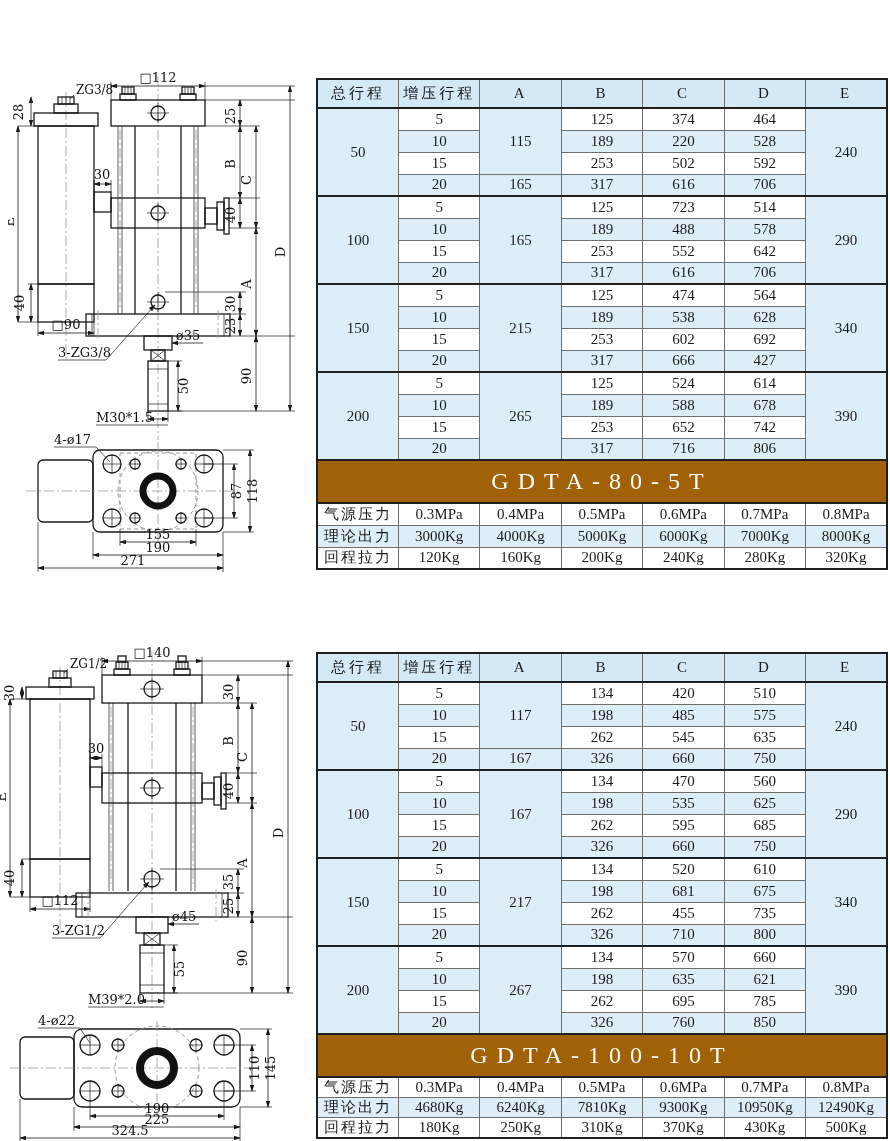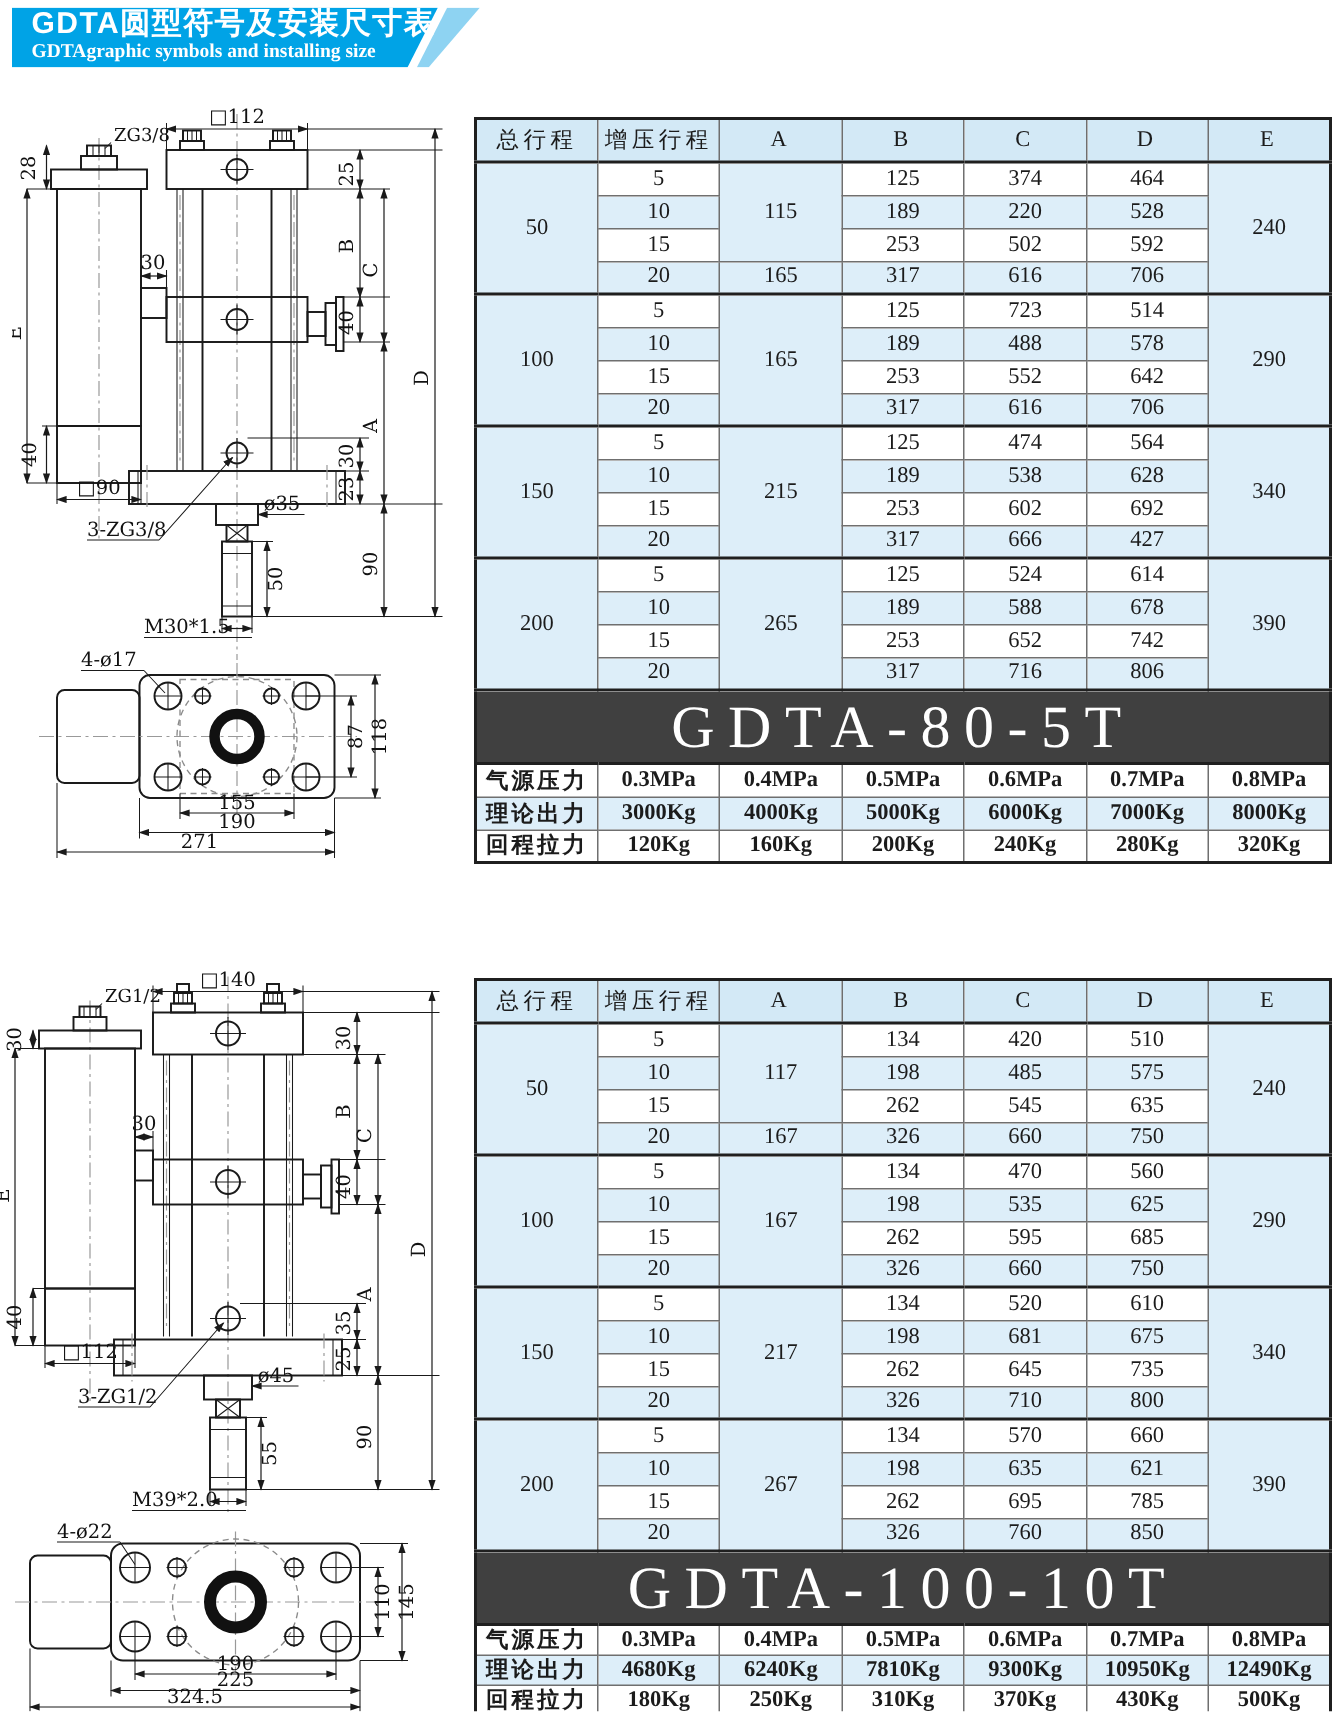--- a/index.html
+++ b/index.html
@@ -22,50 +22,42 @@
   #t0{top:78px;} #t1{top:652px;}
   table.dim-table{border-collapse:collapse;table-layout:fixed;width:572px;
       font-size:15px;color:#1b1b1b;border:2px solid #1f1f1f;background:#fff;}
   table.dim-table th,table.dim-table td{border:1px solid #6f6f6f;text-align:center;
       padding:0;overflow:hidden;white-space:nowrap;}
   table.dim-table th{background:#d3e9f6;font-weight:normal;letter-spacing:3px;height:27px;}
   table.dim-table tbody tr{height:22px;}
   tr.alt td{background:#ddeef9;}
   td.merged{background:#ddeef9;}
   tr.grp td{border-top:2px solid #1f1f1f;}
-  td.banner{background:#404040;color:#ffffff;font-size:40px;letter-spacing:9px;
+  td.banner{background:#a16207;color:#ffffff;font-size:24px;letter-spacing:9px;
             height:41px;border:1px solid #1f1f1f;}
   tr.banner-row{height:43px;}
-  tr.spec{height:26px;font-weight:bold;} #t1 tr.spec{height:20px;}
+  tr.spec{height:26px;} #t1 tr.spec{height:20px;}
   td.spec-label{letter-spacing:2px;}
 
   
   .drw{position:absolute;}
   #d0{left:8px;top:70px;} #d1{left:0px;top:645px;}
   .ln{stroke:#1a1a1a;stroke-width:1.3;fill:none;}
   .tn{stroke:#1a1a1a;stroke-width:0.7;fill:none;}
   .dim{stroke:#1a1a1a;stroke-width:0.8;fill:none;}
   .cl{stroke:#999;stroke-width:0.8;stroke-dasharray:10 3 2 3;fill:none;}
   .dsh{stroke:#8a8a8a;stroke-width:0.9;stroke-dasharray:4 3;fill:none;}
   text.dt{font-family:"DejaVu Serif","DejaVu Sans",serif;font-size:13px;fill:#111;}
   text.sm{font-family:"DejaVu Serif","DejaVu Sans",serif;font-size:12px;fill:#111;}
 </style>
 </head>
 <body>
 
 <div id="page">
 
-  <div class="hdr">
-    <div class="hdr-tri"></div>
-    <div class="hdr-main"></div>
-    <div class="hdr-text">
-      <div class="hdr-cn">GDTA圆型符号及安装尺寸表</div>
-      <div class="hdr-en">GDTAgraphic symbols and installing size</div>
-    </div>
-  </div>
 
   <div class="tbl-wrap" id="t0">
     <table class="dim-table">
         <thead>
           <tr>
             <th>总行程</th>
             <th>增压行程</th>
             <th>A</th>
             <th>B</th>
             <th>C</th>
@@ -296,21 +288,21 @@
           </tr>
           <tr class="alt">
             <td>10</td>
             <td>198</td>
             <td>681</td>
             <td>675</td>
           </tr>
           <tr>
             <td>15</td>
             <td>262</td>
-            <td>645</td>
+            <td>455</td>
             <td>735</td>
           </tr>
           <tr class="alt">
             <td>20</td>
             <td>326</td>
             <td>710</td>
             <td>800</td>
           </tr>
           <tr class="grp">
             <td class="merged" rowspan="4">200</td>

